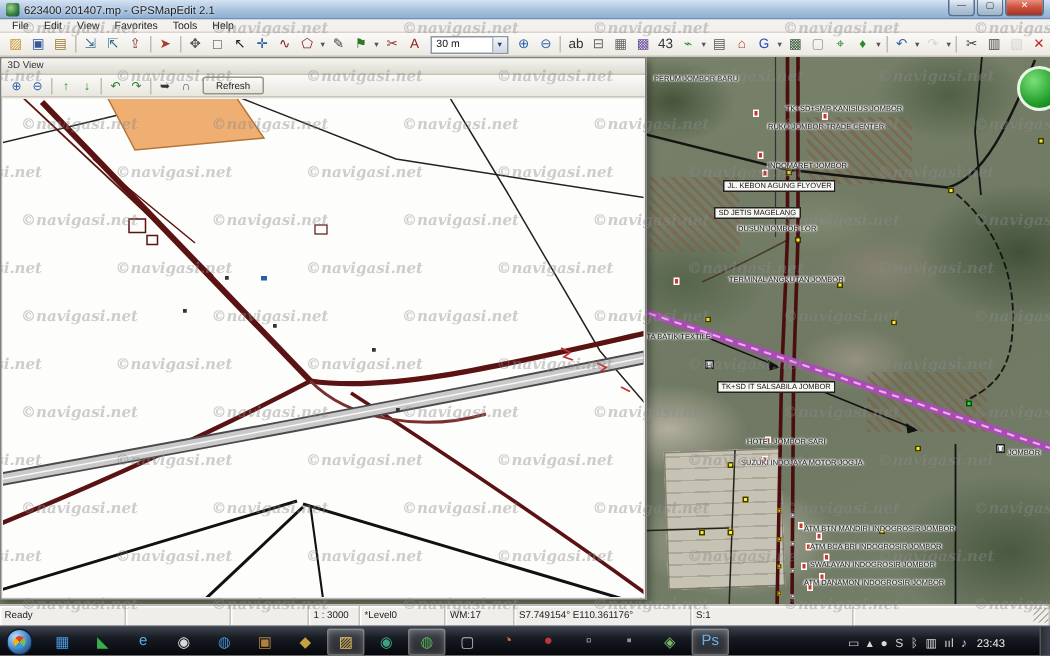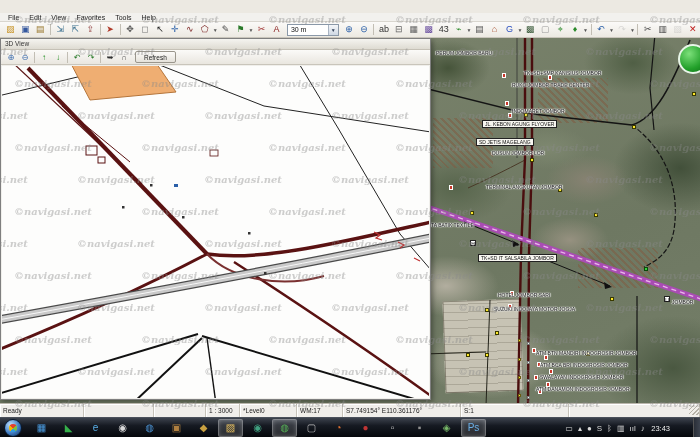--- a/index.html
+++ b/index.html
@@ -119,20 +119,29 @@
   
   .watermarks{position:absolute;left:0;top:0;width:700px;height:417px;pointer-events:none;z-index:50;}
   .wm{position:absolute;font-family:"DejaVu Serif",serif;font-style:italic;font-weight:bold;
     font-size:10px;color:rgba(138,138,138,.42);white-space:nowrap;}
 </style>
 </head>
 <body>
 
 <div class="screen">
 
+  <div class="titlebar">
+    <span class="app-icon"></span>
+    <span class="title-text">623400 201407.mp - GPSMapEdit 2.1</span>
+    <div class="win-buttons">
+      <div class="wbtn">—</div>
+      <div class="wbtn">▢</div>
+      <div class="wbtn close">✕</div>
+    </div>
+  </div>
 
   <div class="menubar" id="menubar">
       <div class="menu-item">File</div>
       <div class="menu-item">Edit</div>
       <div class="menu-item">View</div>
       <div class="menu-item">Favorites</div>
       <div class="menu-item">Tools</div>
       <div class="menu-item">Help</div>
     </div>
 

